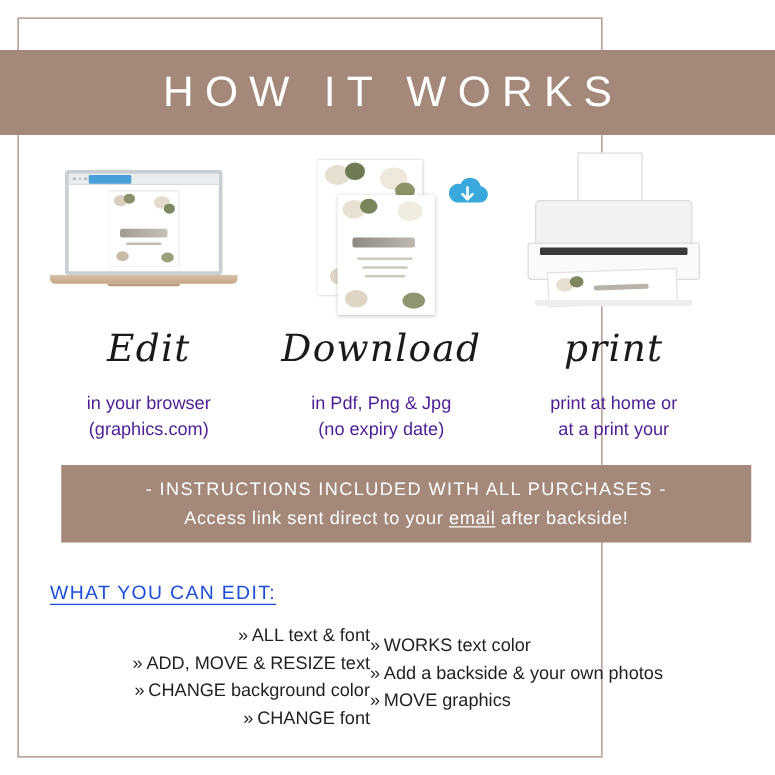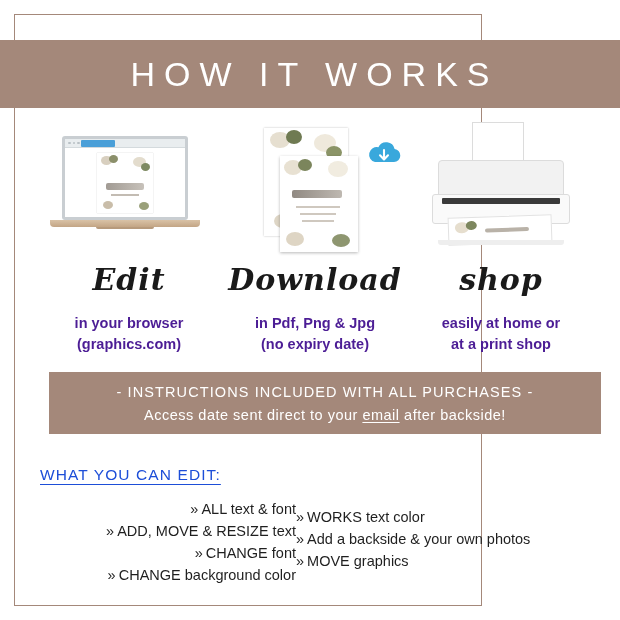--- a/index.html
+++ b/index.html
@@ -54,22 +54,21 @@
     padding-left: 9px;
   }
 
   
   .steps {
     position: absolute;
     left: 26px;
     top: 120px;
     width: 568px;
     display: flex;
-    justify-content: flex-end;
-    font-weight: bold;
+    justify-content: flex-start;
   }
   .step {
     width: 186px;
     display: flex;
     flex-direction: column;
     align-items: center;
   }
   .art {
     height: 140px;
     width: 186px;
@@ -428,44 +427,44 @@
         <div class="printer-body"></div>
         <div class="printer-mid"></div>
         <div class="printer-slot"></div>
         <div class="printer-out">
           <div style="position:absolute;left:6px;top:4px;width:14px;height:11px;background:#e6dece;border-radius:50%;"></div>
           <div style="position:absolute;left:17px;top:3px;width:11px;height:9px;background:#7d875e;border-radius:50%;"></div>
           <div style="position:absolute;left:36px;top:11px;width:44px;height:4px;background:#b9b2a8;border-radius:2px;"></div>
         </div>
         <div class="printer-foot"></div>
       </div>
-      <div class="step-script">shop</div>
+      <div class="step-script">print</div>
       <div class="step-caption">
-        <div>easily at home or</div>
-        <div>at a print shop</div>
+        <div>print at home or</div>
+        <div>at a print your</div>
       </div>
     </div>
 
   </div>
 
   <div class="inst-band">
     <div class="inst-line1">- INSTRUCTIONS INCLUDED WITH ALL PURCHASES -</div>
     <div class="inst-line2">
-      <span>Access date sent direct to your </span><u>email</u><span> after backside!</span>
+      <span>Access link sent direct to your </span><u>email</u><span> after backside!</span>
     </div>
   </div>
 
   <div class="edit-title">WHAT YOU CAN EDIT:</div>
 
   <div class="edit-cols">
     <div class="edit-col left">
       <div class="edit-item"><span class="chev">»</span><span>ALL text &amp; font</span></div>
       <div class="edit-item"><span class="chev">»</span><span>ADD, MOVE &amp; RESIZE text</span></div>
+      <div class="edit-item"><span class="chev">»</span><span>CHANGE background color</span></div>
       <div class="edit-item"><span class="chev">»</span><span>CHANGE font</span></div>
-      <div class="edit-item"><span class="chev">»</span><span>CHANGE background color</span></div>
     </div>
     <div class="edit-col right">
       <div class="edit-item"><span class="chev">»</span><span>WORKS text color</span></div>
       <div class="edit-item"><span class="chev">»</span><span>Add a backside &amp; your own photos</span></div>
       <div class="edit-item"><span class="chev">»</span><span>MOVE graphics</span></div>
     </div>
   </div>
 
 </div>
 

